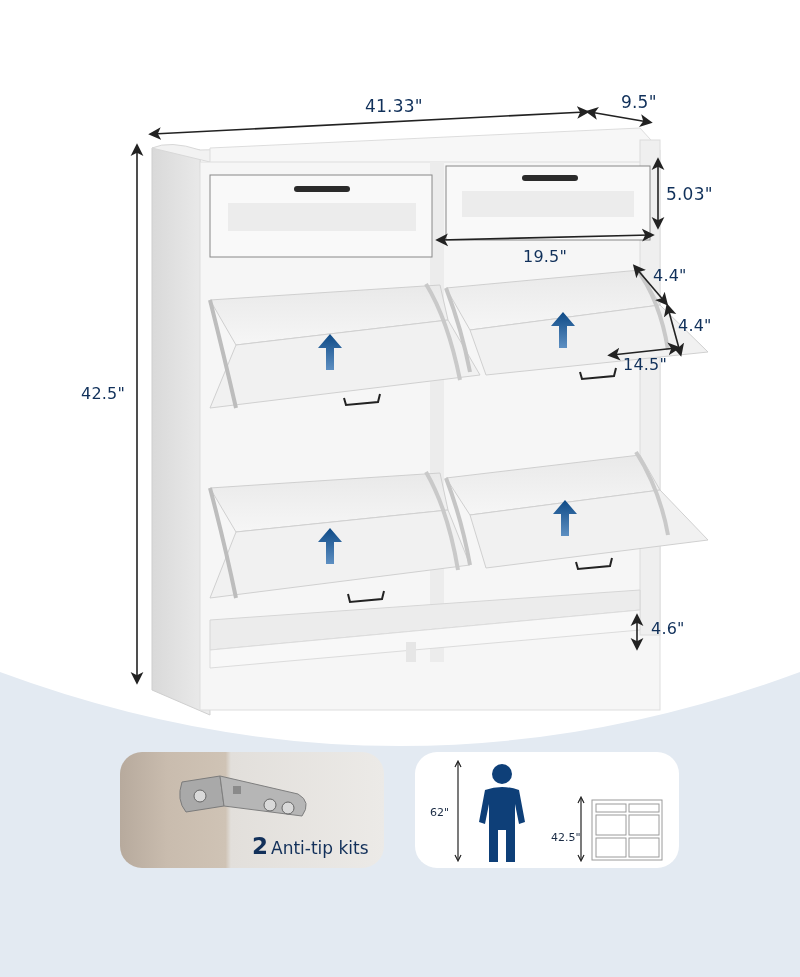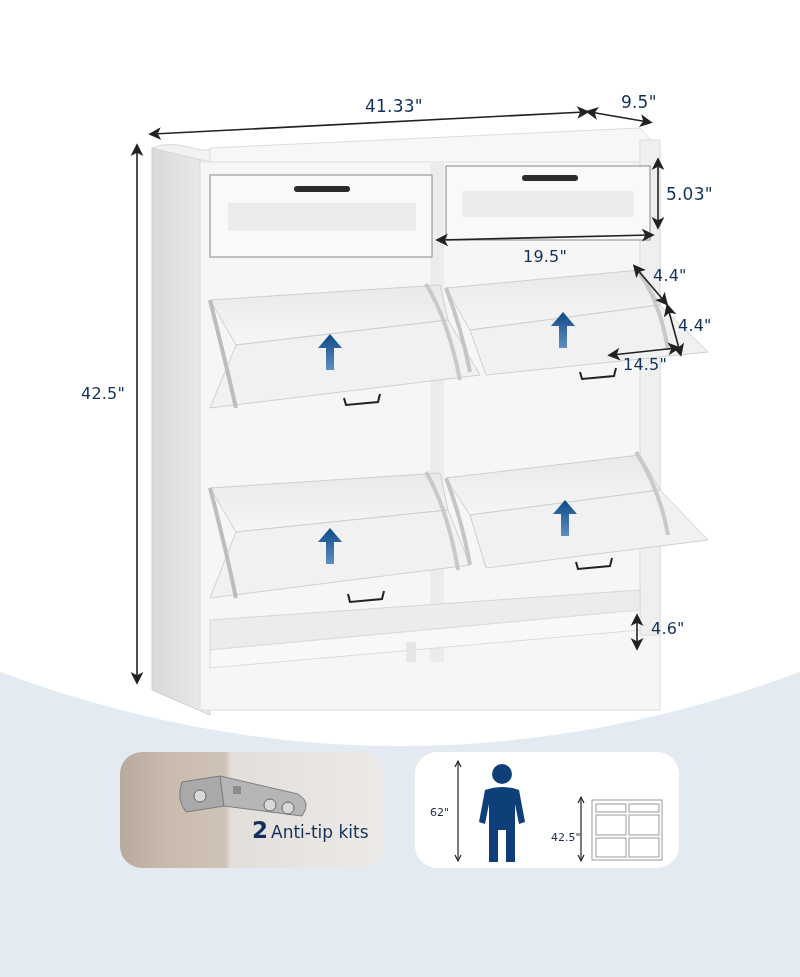--- a/index.html
+++ b/index.html
@@ -3,21 +3,21 @@
 <meta charset="utf-8">
 <style>
   html,body{margin:0;padding:0;}
   body{width:800px;height:977px;position:relative;overflow:hidden;background:#ffffff;font-family:"DejaVu Sans","Liberation Sans",sans-serif;}
   .bg-bottom{position:absolute;left:0;top:0;width:800px;height:977px;}
   .dim{position:absolute;color:#10305a;font-size:16px;letter-spacing:0.2px;}
   .svgwrap{position:absolute;left:0;top:0;}
   .card{position:absolute;border-radius:22px;overflow:hidden;}
   .card-left{left:120px;top:752px;width:264px;height:116px;background:linear-gradient(90deg,#b7aa9d 0%,#c9bcae 18%,#cfc3b5 40%,#e2dfdb 42%,#eceae7 100%);}
   .card-right{left:415px;top:752px;width:264px;height:116px;background:#ffffff;}
-  .kit-label{position:absolute;left:132px;top:65px;color:#12305a;font-size:17px;white-space:nowrap;}
+  .kit-label{position:absolute;left:132px;top:81px;color:#12305a;font-size:17px;white-space:nowrap;}
   .kit-num{font-size:23px;font-weight:bold;margin-right:3px;}
   .small-dim{position:absolute;font-size:11px;color:#1a2b44;}
 </style>
 </head>
 <body>
 
 <svg class="bg-bottom" width="800" height="977" viewBox="0 0 800 977">
   <path d="M0,672 Q400,820 800,672 L800,977 L0,977 Z" fill="#e3eaf2"></path>
 </svg>
 

